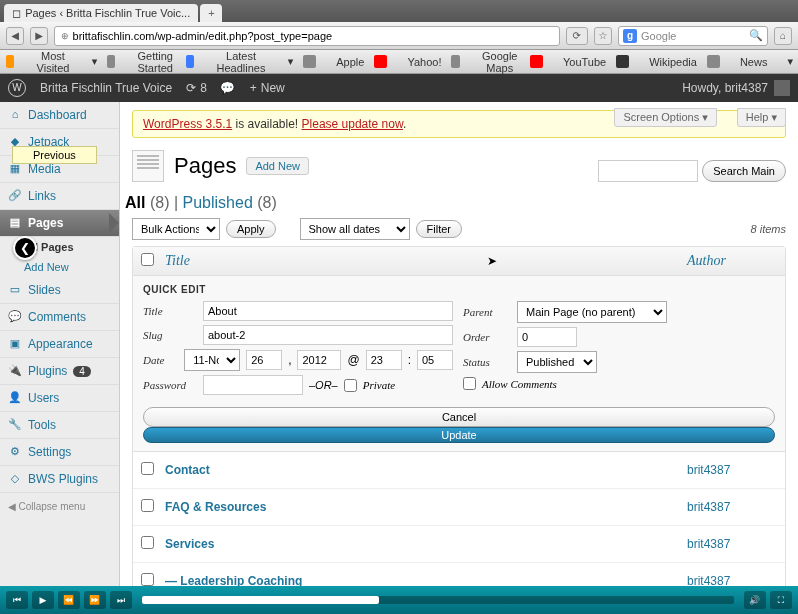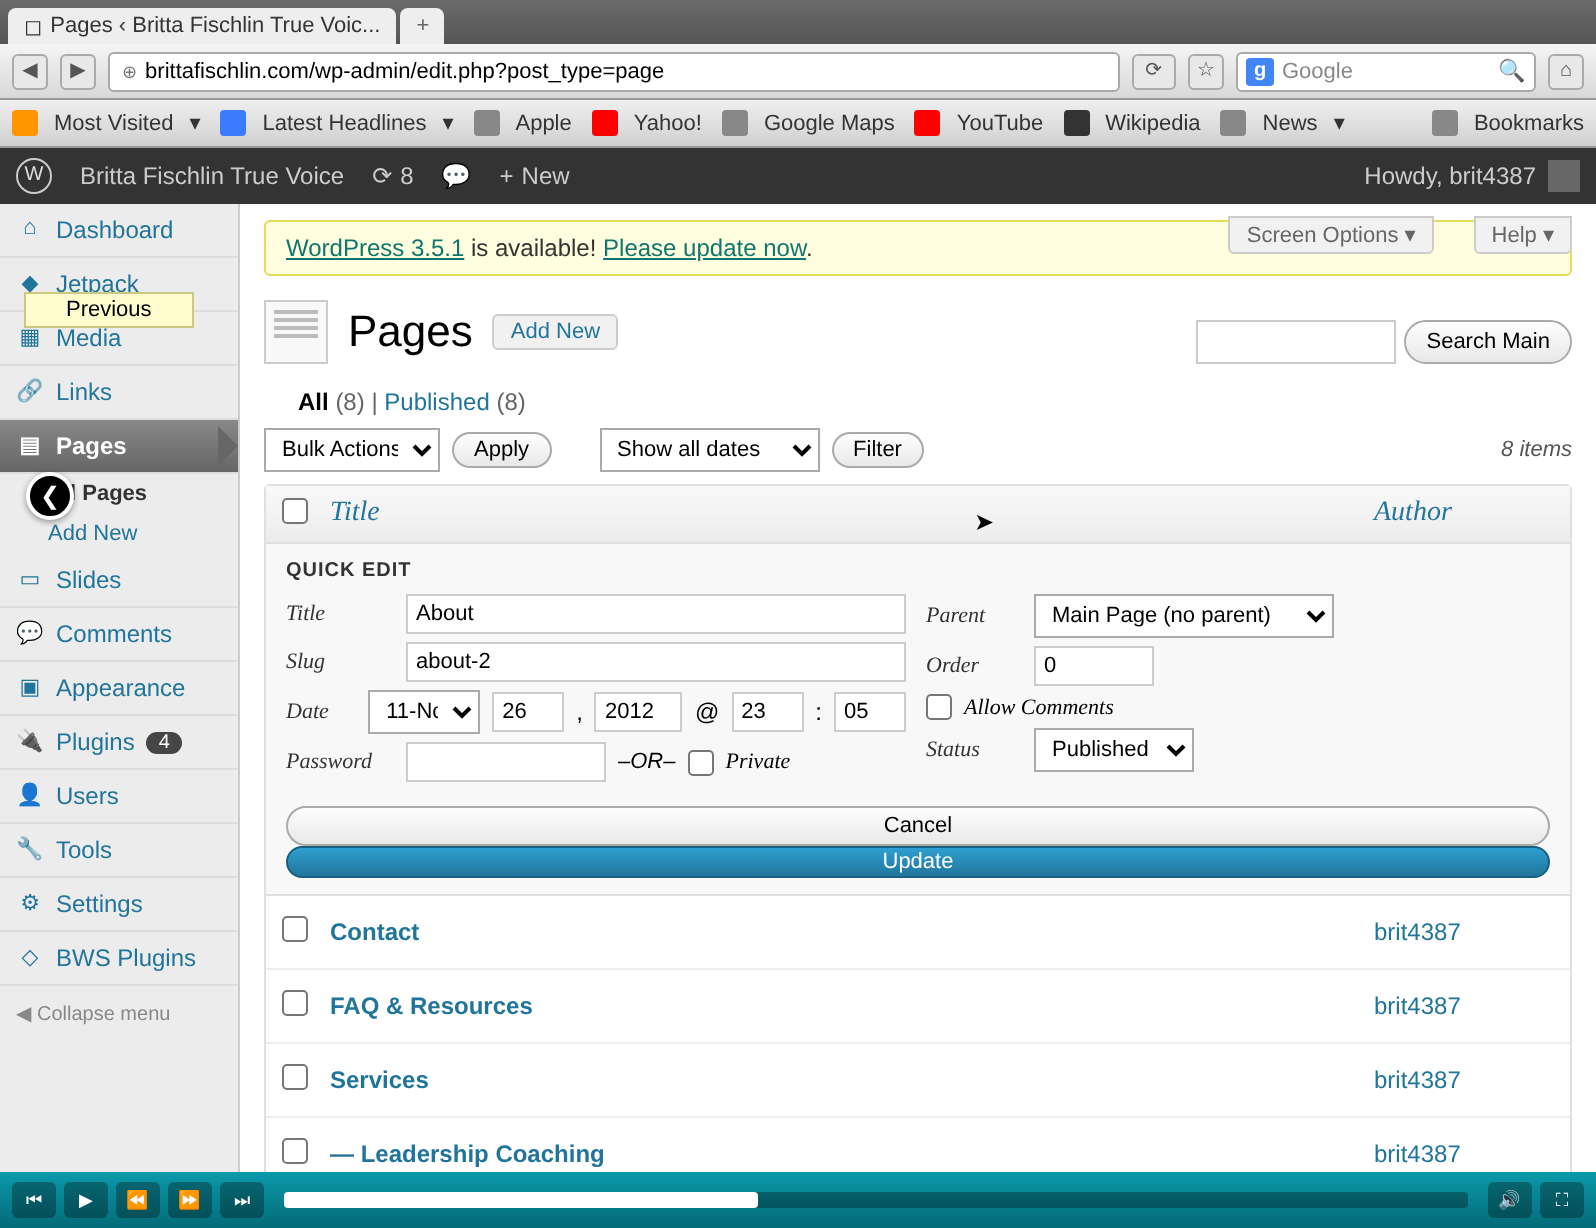--- a/index.html
+++ b/index.html
@@ -11,21 +11,21 @@
 .new-tab { width: 22px; text-align: center; color: #666; }
 
 .url-bar { background: linear-gradient(#f5f5f5, #d8d8d8); height: 28px; display: flex; align-items: center; padding: 0 6px; gap: 6px; border-bottom: 1px solid #999; }
 .nav-btn { width: 18px; height: 18px; border-radius: 3px; background: #e8e8e8; border: 1px solid #aaa; font-size: 10px; text-align: center; line-height: 16px; color: #555; }
 .url-field { flex: 1; background: #fff; border: 1px solid #aaa; border-radius: 3px; height: 20px; font-size: 11px; padding: 0 6px; display: flex; align-items: center; gap: 4px; }
 .url-field .lock { font-size: 9px; color: #777; }
 .search-box { width: 150px; background: #fff; border: 1px solid #aaa; border-radius: 3px; height: 20px; font-size: 11px; display: flex; align-items: center; padding: 0 4px; gap: 4px; }
 .google-g { background: #4285f4; color:#fff; font-weight: bold; width: 14px; height: 14px; border-radius: 2px; text-align: center; line-height: 14px; font-size: 10px; }
 
 .bookmarks-bar { background: linear-gradient(#efefef, #d0d0d0); height: 24px; display: flex; align-items: center; padding: 0 6px; gap: 10px; font-size: 11px; border-bottom: 1px solid #999; }
-.bookmark { display: flex; align-items: center; gap: 8px; color: #333; text-align: center; }
+.bookmark { display: flex; align-items: center; gap: 20px; color: #333; text-align: center; }
 .bookmark .fav { width: 13px; height: 13px; border-radius: 2px; }
 .fav-orange { background: #ff9500; }
 .fav-blue { background: #3b7cff; }
 .fav-gray { background: #888; }
 .fav-red { background: #ff0000; }
 .fav-dark { background: #333; }
 
 .wp-admin-bar { background: #333; color: #ddd; height: 28px; display: flex; align-items: center; padding: 0 8px; font-size: 12px; justify-content: space-between; }
 .wp-admin-left { display: flex; align-items: center; gap: 14px; }
 .wp-admin-item { display: flex; align-items: center; gap: 4px; color: #ccc; }
@@ -45,29 +45,29 @@
 .badge-count { background: #464646; color: #fff; border-radius: 9px; padding: 0 6px; font-size: 10px; }
 .collapse-menu { padding: 8px; font-size: 10px; color: #888; }
 
 .wp-content { flex: 1; background: #fff; padding: 0; overflow: hidden; position: relative; }
 
 .top-right-btns { position: absolute; right: 12px; top: 6px; display: flex; gap: 20px; font-size: 11px; }
 .screen-opt-btn { background: #f1f1f1; border: 1px solid #ccc; border-radius: 0 0 3px 3px; padding: 2px 8px; color: #666; }
 
 .update-nag { margin: 8px 12px 0 12px; border: 1px solid #e6db55; background: #ffffe0; padding: 6px 10px; font-size: 12px; color: #333; border-radius: 3px; }
 .update-nag a { color: #cc0000; text-decoration: underline; }
-.update-nag a.blue { color: #0f766e; }
+.update-nag a.blue { color: #b91c1c; }
 
 .page-header { display: flex; align-items: center; gap: 10px; padding: 12px; }
 .page-icon { width: 32px; height: 32px; border: 1px solid #ccc; background: #f8f8f8; display: flex; flex-direction: column; gap: 2px; padding: 4px; }
 .page-icon .line { height: 2px; background: #bbb; }
 .page-title-h { font-size: 22px; font-weight: normal; }
 .add-new { background: #f1f1f1; border: 1px solid #ccc; border-radius: 3px; padding: 2px 8px; font-size: 11px; color: #21759b; }
 
-.subsubsub { padding: 0 12px 6px 29px; font-size: 12px; color: #666; }
+.subsubsub { padding: 0 12px 6px 5px; font-size: 16px; color: #666; }
 .subsubsub a { color: #21759b; }
 .subsubsub .current { color: #000; font-weight: bold; }
 
 .top-actions { display: flex; align-items: center; justify-content: space-between; padding: 0 12px 6px 12px; }
 .action-left { display: flex; gap: 6px; align-items: center; }
 .wp-select { font-size: 11px; border: 1px solid #aaa; background: #fff; height: 22px; padding: 0 4px; }
 .wp-btn { background: linear-gradient(#fefefe, #e8e8e8); border: 1px solid #aaa; border-radius: 11px; padding: 2px 10px; font-size: 11px; cursor: pointer; }
 .page-count { font-size: 11px; color: #555; font-style: italic; }
 
 .search-row { position: absolute; right: 12px; top: 58px; display: flex; gap: 4px; }
@@ -135,20 +135,24 @@
   <div class="search-box">
     <span class="google-g">g</span>
     <span style="color:#888">Google</span>
     <span style="margin-left:auto;color:#888">🔍</span>
   </div>
   <div class="nav-btn">⌂</div>
 </div>
 
 <div class="bookmarks-bar">
   <div class="bookmark"><span class="fav fav-orange"></span><span>Most Visited</span>▾</div>
+  <div class="bookmark">
+      <span class="fav fav-gray"></span>
+      <span>Getting Started</span>
+    </div>
   <div class="bookmark"><span class="fav fav-blue"></span><span>Latest Headlines</span>▾</div>
   <div class="bookmark">
       <span class="fav fav-gray"></span>
       <span>Apple</span>
     </div>
   <div class="bookmark">
       <span class="fav fav-red"></span>
       <span>Yahoo!</span>
     </div>
   <div class="bookmark">
@@ -334,26 +338,26 @@
           <div class="qe-right">
             <div class="qe-field">
                 <span class="qe-label" style="width:48px">Parent</span>
                 <select class="wp-select" style="width:150px"><option>Main Page (no parent)</option></select>
               </div>
             <div class="qe-field">
                 <span class="qe-label" style="width:48px">Order</span>
                 <input class="qe-input" style="width: 60px; flex: 0 0 auto;" value="0">
               </div>
             <div class="qe-field">
+                <span class="qe-label" style="width:48px">Status</span>
+                <select class="wp-select" style="width:80px"><option>Published</option></select>
+              </div>
+            <div class="qe-field">
                 <input type="checkbox" style=""> 
                 <span style="font-style:italic;font-family:Georgia,serif;font-size:11px">Allow Comments</span>
-              </div>
-            <div class="qe-field">
-                <span class="qe-label" style="width:48px">Status</span>
-                <select class="wp-select" style="width:80px"><option>Published</option></select>
               </div>
           </div>
         </div>
         <div class="qe-actions">
           <button class="btn-cancel">Cancel</button>
           <button class="btn-update">Update</button>
         </div>
       </div>
 
       <div class="page-row">

